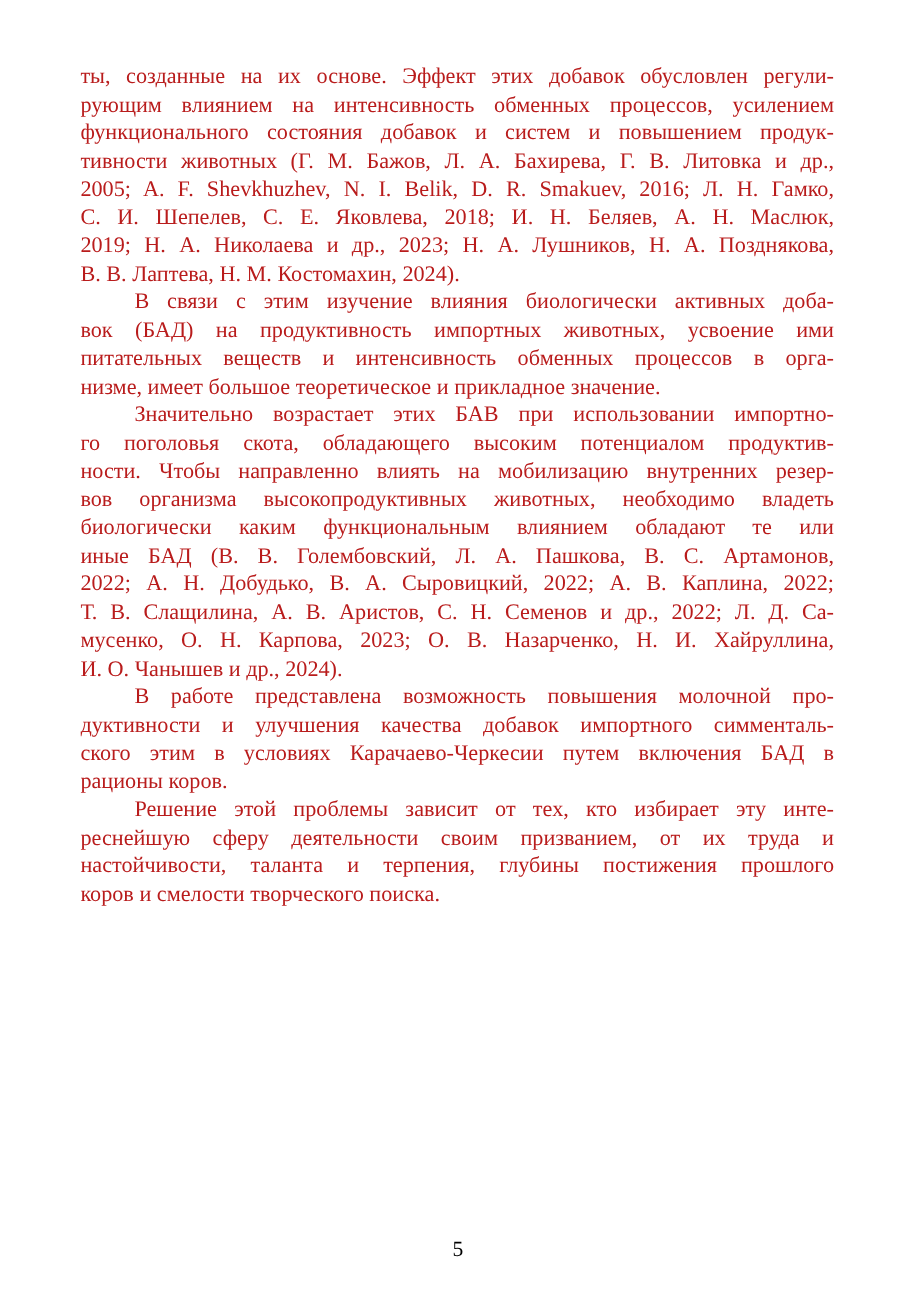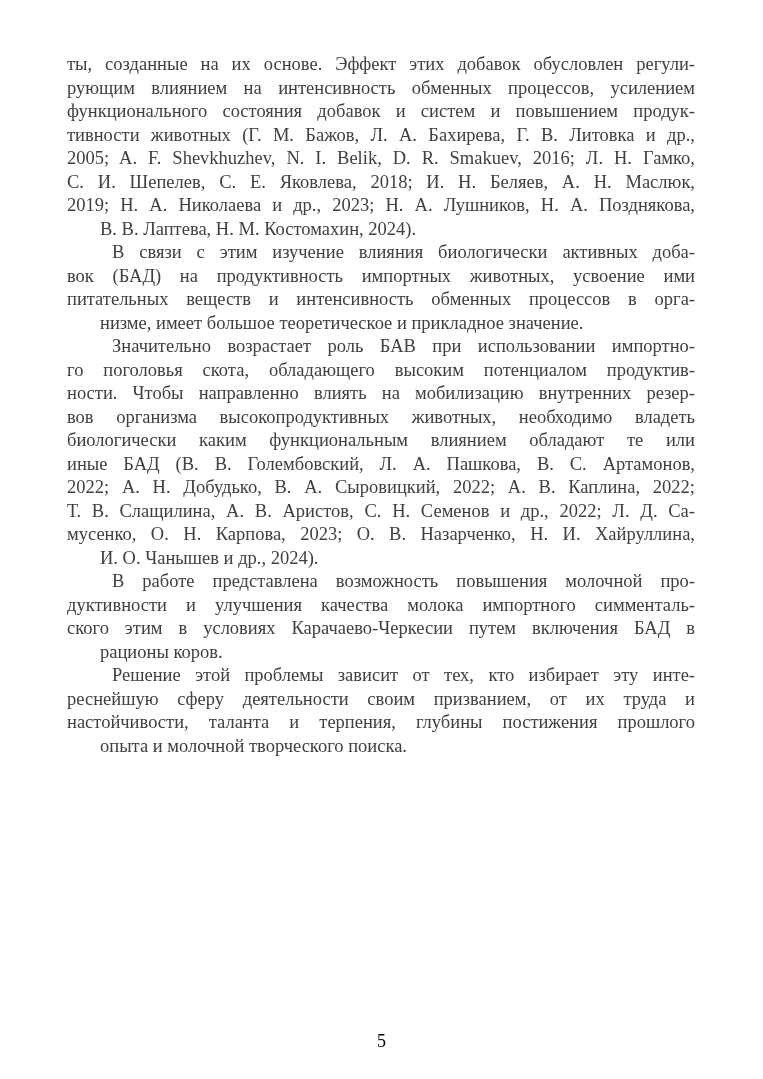--- a/index.html
+++ b/index.html
@@ -21,30 +21,29 @@
     width: 628px;
   }
   .paragraph {
     margin: 0;
     padding: 0;
   }
   .line {
     font-family: "Liberation Serif", "DejaVu Serif", serif;
     font-size: 18.5px;
     line-height: 23.5px;
-    color: #404040;
+    color: #b91c1c;
     text-align: justify;
     text-align-last: justify;
     white-space: normal;
     height: 23.5px;
     overflow: hidden;
   }
   .line.last {
     text-align-last: left;
-    margin-left: 33px;
   }
   .line.indent {
     text-indent: 45px;
   }
   .pagenum {
     position: absolute;
     left: 0;
     right: 0;
     top: 1031px;
     text-align: center;
@@ -71,42 +70,42 @@
     </div>
 
     <div class="paragraph">
       <div class="line indent">В связи с этим изучение влияния биологически активных доба-</div>
       <div class="line">вок (БАД) на продуктивность импортных животных, усвоение ими</div>
       <div class="line">питательных веществ и интенсивность обменных процессов в орга-</div>
       <div class="line last">низме, имеет большое теоретическое и прикладное значение.</div>
     </div>
 
     <div class="paragraph">
-      <div class="line indent">Значительно возрастает роль БАВ при использовании импортно-</div>
+      <div class="line indent">Значительно возрастает этих БАВ при использовании импортно-</div>
       <div class="line">го поголовья скота, обладающего высоким потенциалом продуктив-</div>
       <div class="line">ности. Чтобы направленно влиять на мобилизацию внутренних резер-</div>
       <div class="line">вов организма высокопродуктивных животных, необходимо владеть</div>
       <div class="line">биологически каким функциональным влиянием обладают те или</div>
       <div class="line">иные БАД (В. В. Голембовский, Л. А. Пашкова, В. С. Артамонов,</div>
       <div class="line">2022; А. Н. Добудько, В. А. Сыровицкий, 2022; А. В. Каплина, 2022;</div>
       <div class="line">Т. В. Слащилина, А. В. Аристов, С. Н. Семенов и др., 2022; Л. Д. Са-</div>
       <div class="line">мусенко, О. Н. Карпова, 2023; О. В. Назарченко, Н. И. Хайруллина,</div>
       <div class="line last">И. О. Чанышев и др., 2024).</div>
     </div>
 
     <div class="paragraph">
       <div class="line indent">В работе представлена возможность повышения молочной про-</div>
-      <div class="line">дуктивности и улучшения качества молока импортного симменталь-</div>
+      <div class="line">дуктивности и улучшения качества добавок импортного симменталь-</div>
       <div class="line">ского этим в условиях Карачаево-Черкесии путем включения БАД в</div>
       <div class="line last">рационы коров.</div>
     </div>
 
     <div class="paragraph">
       <div class="line indent">Решение этой проблемы зависит от тех, кто избирает эту инте-</div>
       <div class="line">реснейшую сферу деятельности своим призванием, от их труда и</div>
       <div class="line">настойчивости, таланта и терпения, глубины постижения прошлого</div>
-      <div class="line last">опыта и молочной творческого поиска.</div>
+      <div class="line last">коров и смелости творческого поиска.</div>
     </div>
 
   </div>
 
   <div class="pagenum">5</div>
 </div>
 
 </body></html>

